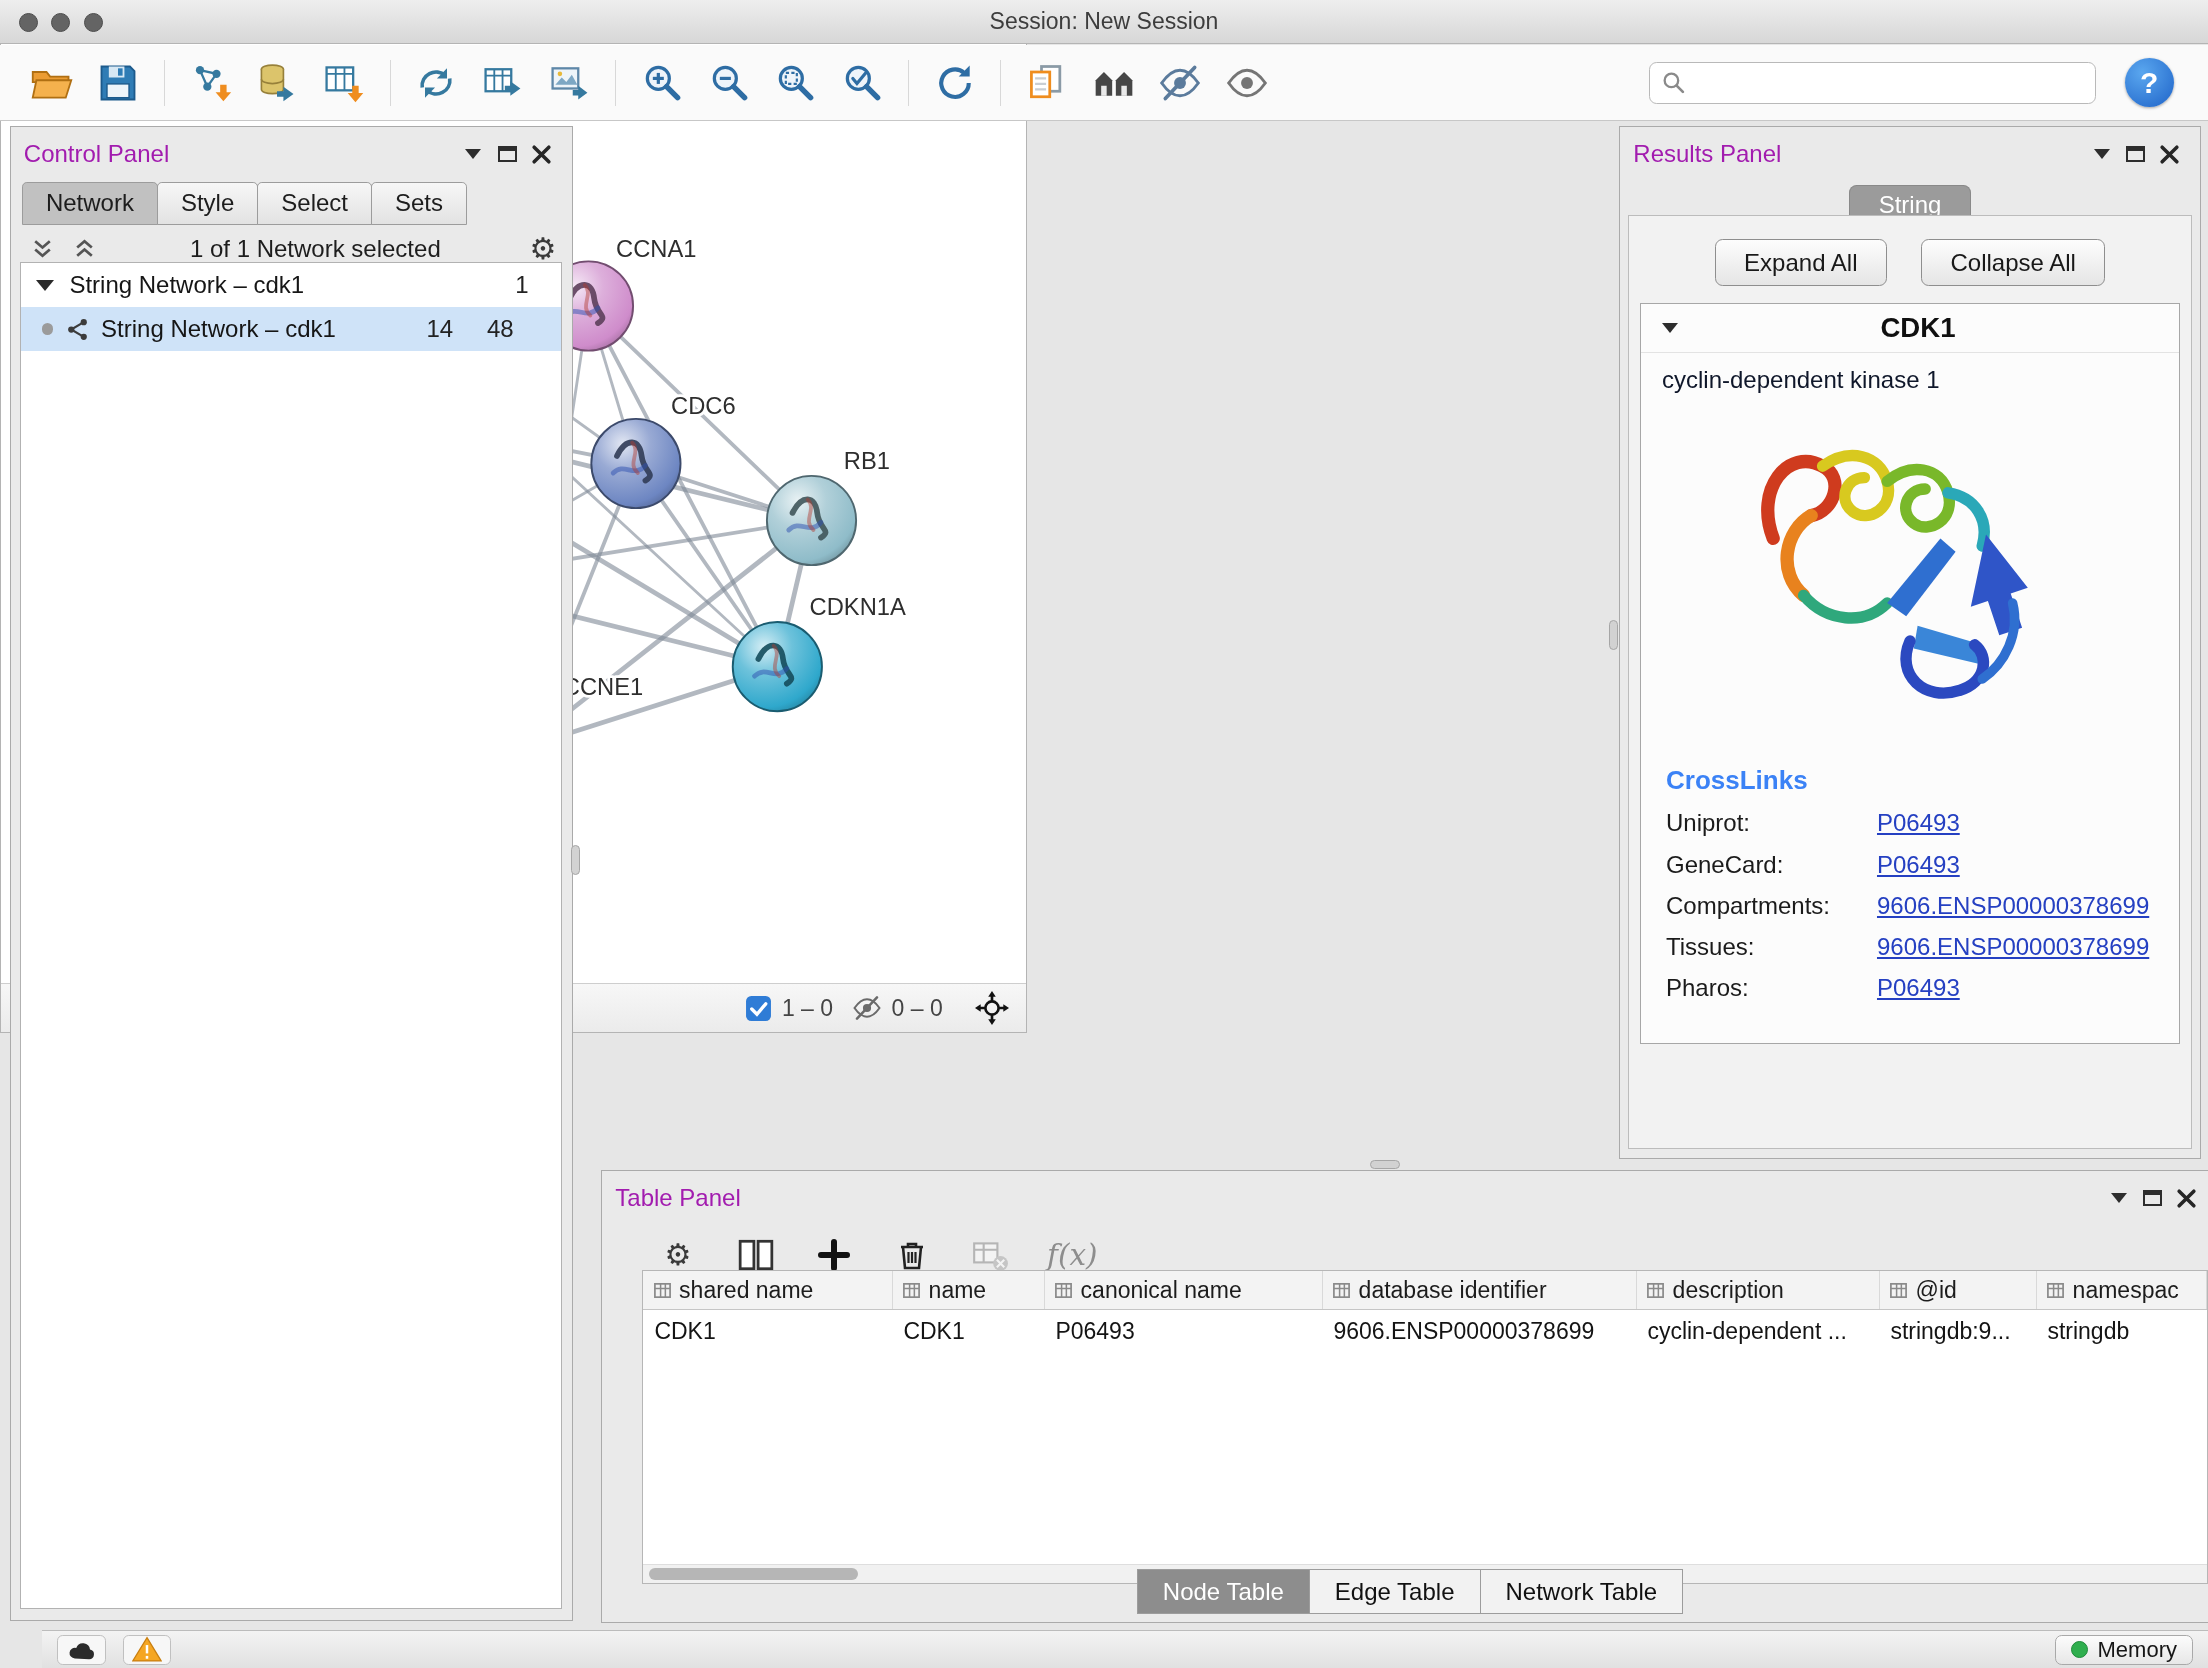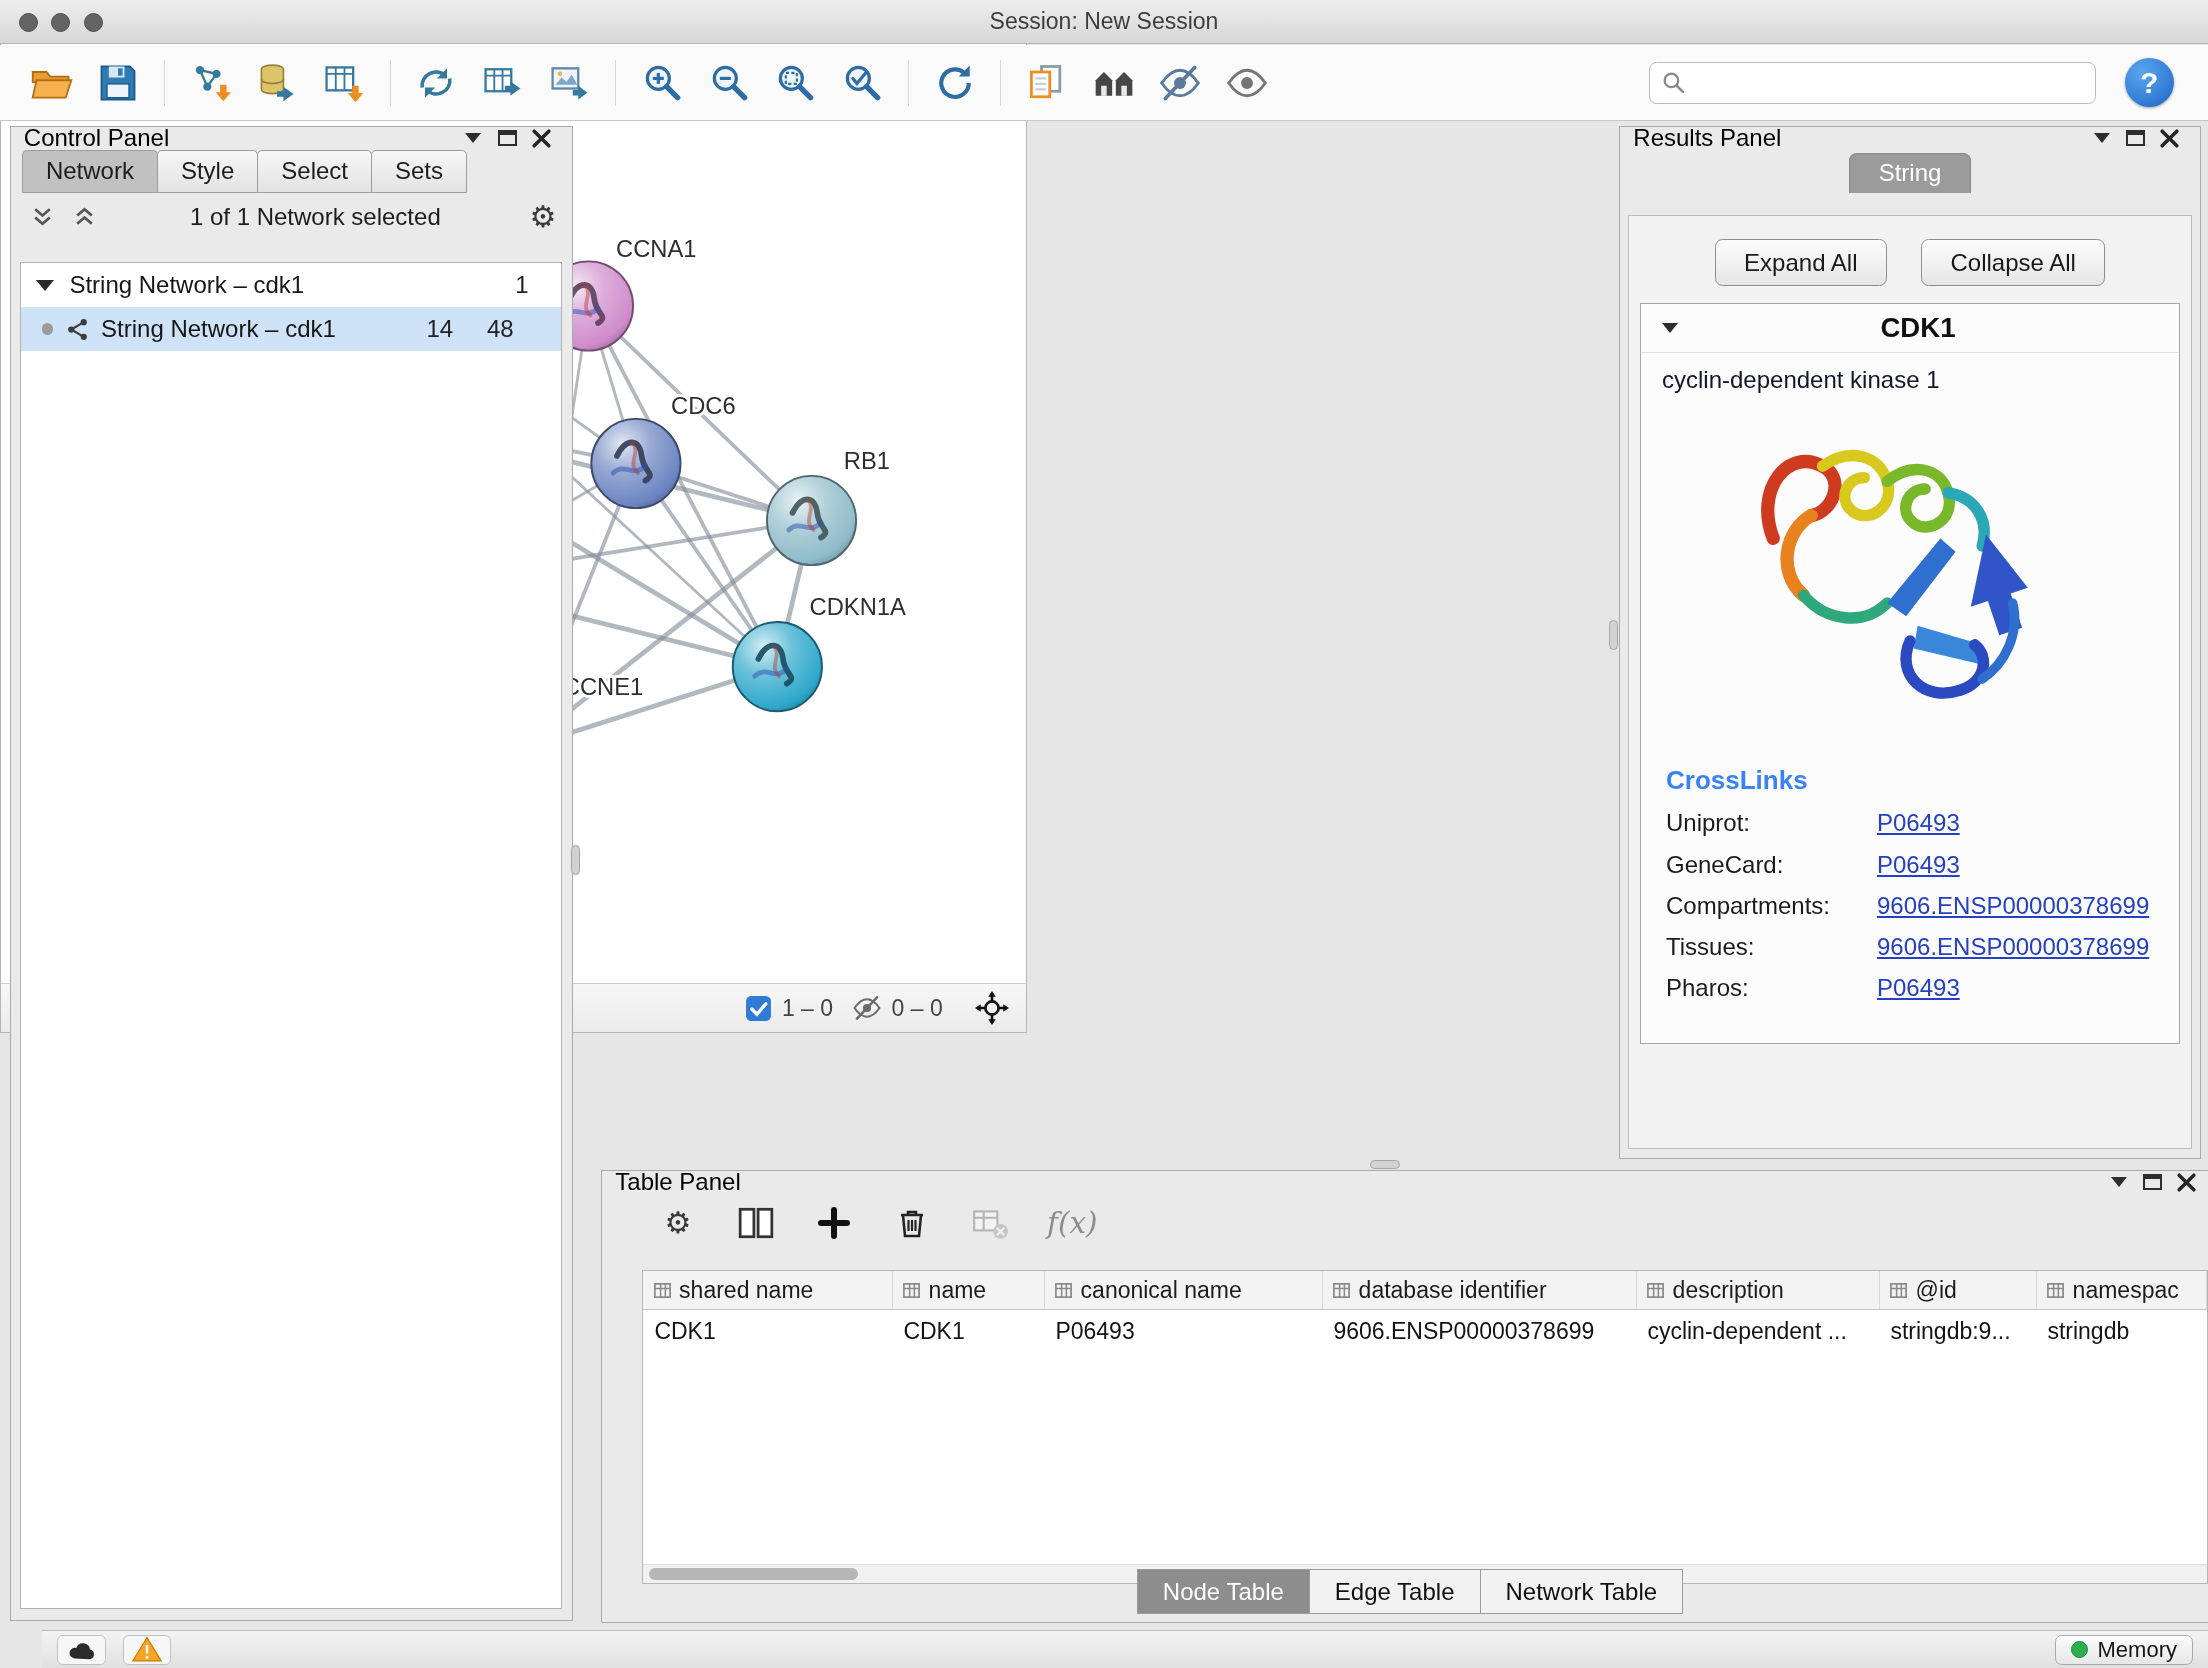--- a/index.html
+++ b/index.html
@@ -17,21 +17,21 @@
   .toolbar{position:absolute;top:45px;left:0;right:0;height:76px;background:#fafafa;border-bottom:1px solid #c7c7c7;display:flex;align-items:center;padding:0 21px;gap:5.7px;}
   .tbtn{width:61px;height:59px;display:flex;align-items:center;justify-content:center;border-radius:7.6px;cursor:default;}
   .tbtn svg.i{width:44px;height:44px;}
   .tsep{width:1px;height:46px;background:#d8d8d8;margin:0 9.5px;flex:0 0 auto;}
   .searchbox{margin-left:auto;width:447px;height:42px;border:1px solid #b9b9b9;border-radius:7.6px;background:#fff;display:flex;align-items:center;padding:0 11.4px;gap:7.6px;}
   .searchbox input{border:none;outline:none;flex:1;font-size:23px;font-family:inherit;background:transparent;color:#333;}
   .helpbtn{width:49px;height:49px;border-radius:50%;background:radial-gradient(circle at 35% 30%,#5aa7ef,#1e63c8);color:#fff;font-size:30px;font-weight:bold;display:flex;align-items:center;justify-content:center;margin:0 13.3px 0 23px;box-shadow:0 1px 2.9px rgba(0,0,0,.35);}
 
   
   .panel{position:absolute;background:#eaeaea;border:1px solid #aaaaaa;}
-  .phead{height:22px;display:flex;align-items:center;padding:0 13.3px;font-size:24px;color:#000000;}
+  .phead{height:54px;display:flex;align-items:center;padding:0 13.3px;font-size:24px;color:#a21caf;}
   .phead .sp{flex:1;}
   .picon{width:34px;height:28.5px;display:flex;align-items:center;justify-content:center;}
   .tri-down{width:0;height:0;border-left:8.6px solid transparent;border-right:8.6px solid transparent;border-top:10.5px solid #2d2d2d;}
   .float-icon{width:19px;height:16px;border:2.9px solid #2d2d2d;border-top-width:5.7px;}
 
   
   #control-panel{left:9.5px;top:126px;width:563px;height:1495px;}
   .cp-tabs{display:flex;padding:0 11.4px;height:44px;align-items:flex-end;}
   .cp-tab{padding:6.7px 23px;font-size:24px;border:1px solid #9c9c9c;background:linear-gradient(#f7f7f7,#e2e2e2);color:#1d1d1d;margin-right:-1px;border-radius:4.8px 4.8px 0 0;}
   .cp-tab.active{background:#c1c1c1;}

